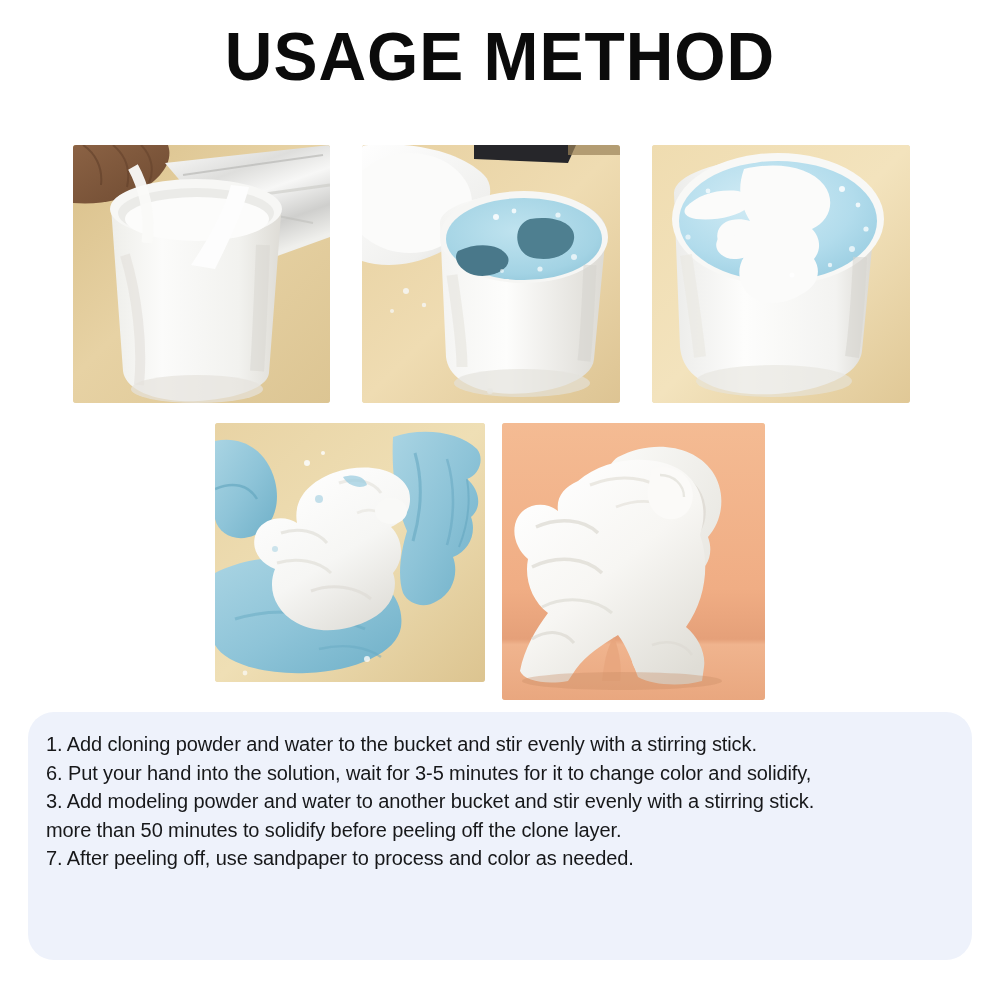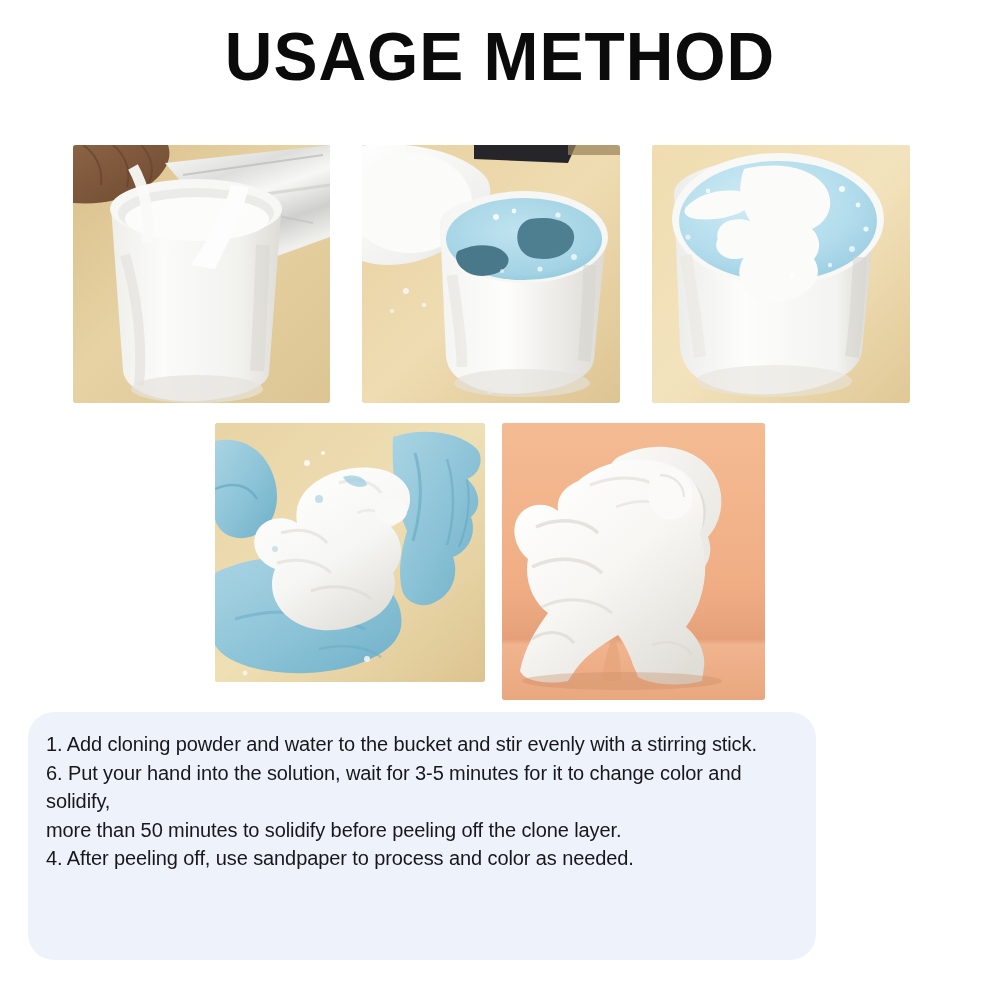--- a/index.html
+++ b/index.html
@@ -38,21 +38,21 @@
   .p2{width:258px;height:258px;}
   .p3{width:258px;height:258px;}
   .p4{width:270px;height:259px;}
   .p5{width:263px;height:277px;}
 
   .photo svg{display:block;width:100%;height:100%;}
 
   
   .instructions{
     position:absolute;left:28px;top:712px;
-    width:788px;height:248px;
+    width:944px;height:248px;
     background:#eef2fb;
     border-radius:26px;
     box-sizing:border-box;
     padding:18px 22px 0 18px;
   }
   .instructions p{
     margin:0;
     font-size:20px;
     line-height:28.5px;
     color:#17181a;
@@ -344,17 +344,18 @@
         <path d="M112 214 C118 230 120 246 118 258 L100 258 C102 242 104 226 112 214 Z" fill="#e7a67e" opacity="0.85"></path>
 
         <ellipse cx="120" cy="258" rx="100" ry="9" fill="#c98b65" opacity="0.35"></ellipse>
       </svg>
     </div>
   </div>
 
   <div class="instructions">
     <p>1. Add cloning powder and water to the bucket and stir evenly with a stirring stick.</p>
     <p>6. Put your hand into the solution, wait for 3-5 minutes for it to change color and solidify,</p>
+    <p>3. Add modeling powder and water to another bucket and stir evenly with a stirring stick.</p>
     <p>more than 50 minutes to solidify before peeling off the clone layer.</p>
-    <p>4. After peeling off, use sandpaper to process and color as needed.</p>
+    <p>7. After peeling off, use sandpaper to process and color as needed.</p>
   </div>
 
 </div>
 
 </body></html>

